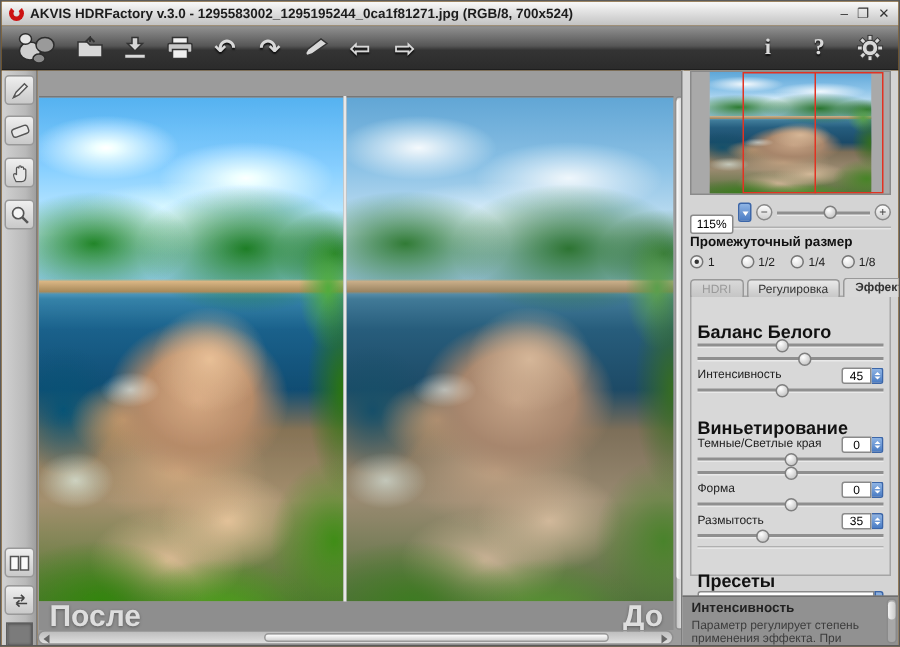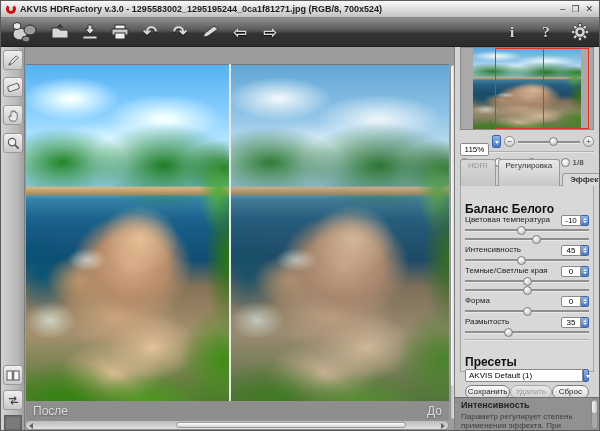--- a/index.html
+++ b/index.html
@@ -29,21 +29,21 @@
 
   
   .workspace{position:absolute;left:24px;top:46px;width:431px;bottom:0;background:#9c9c9c;}
   .half{position:absolute;top:17px;height:337px;overflow:hidden;border-top:1px solid #777;}
   .half-left{left:1px;width:203px;}
   .half-right{left:206px;width:218px;}
   .half-left .scene{filter:saturate(1.18) brightness(1.04) contrast(1.04);}
   .half-right .scene{filter:saturate(.95);}
   .divider{position:absolute;left:204px;top:17px;width:2px;height:356px;background:#e8e8e8;}
   .labelbar{position:absolute;left:1px;top:354px;width:423px;height:19px;background:#8e8e8e;display:flex;align-items:center;justify-content:space-between;padding:0 7px;}
-  .biglabel{font-size:12px;font-weight:normal;color:#dedede;text-shadow:0 1px 2px #5a5a5a;line-height:1;}
+  .biglabel{font-size:20px;font-weight:bold;color:#dedede;text-shadow:0 1px 2px #5a5a5a;line-height:1;}
   .hscroll{position:absolute;left:0;top:373px;width:424px;height:10px;background:linear-gradient(180deg,#bdbdbd,#dfdfdf);border:1px solid #8f8f8f;border-radius:5px;}
   .hthumb{position:absolute;left:150px;top:1px;width:230px;height:6px;border-radius:4px;background:linear-gradient(180deg,#ffffff,#d2d2d2);border:1px solid #9a9a9a;}
   .harrow{position:absolute;top:2px;width:0;height:0;border-top:3px solid transparent;border-bottom:3px solid transparent;}
   .harrow.l{left:3px;border-right:4px solid #666;}
   .harrow.r{right:3px;border-left:4px solid #666;}
   .vscroll{position:absolute;left:425px;top:17px;width:6px;height:356px;background:linear-gradient(90deg,#c6c6c6,#e2e2e2);border:1px solid #909090;border-radius:3px;}
   .vthumb{position:absolute;left:0;right:0;top:1px;height:320px;border-radius:3px;background:linear-gradient(90deg,#fdfdfd,#cfcfcf);}
 
   
   .scene{position:absolute;inset:0;background:
@@ -86,21 +86,21 @@
   .ztrack::before{content:"";position:absolute;left:0;right:0;top:5px;height:2px;background:#8f8f8f;box-shadow:0 1px 0 #e9e9e9;}
   .handle{position:absolute;top:1px;width:9px;height:9px;margin-left:-4px;border-radius:50%;background:radial-gradient(circle at 35% 30%,#ffffff,#b8b8b8);border:1px solid #7f7f7f;}
   .panelhr{border:none;border-top:1px solid #b0b0b0;border-bottom:1px solid #e6e6e6;margin:3px 0;}
   .sizetitle{font-size:9px;font-weight:bold;color:#111;margin:1px 0 2px;}
   .radiorow{display:flex;height:13px;align-items:center;margin-bottom:2px;}
   .radio{flex:1;display:flex;align-items:center;gap:3px;font-size:8px;color:#222;}
   .rdot{width:9px;height:9px;border-radius:50%;background:radial-gradient(circle at 35% 30%,#fff,#d4d4d4);border:1px solid #777;position:relative;flex:0 0 auto;}
   .rdot.on::after{content:"";position:absolute;left:2px;top:2px;width:3px;height:3px;border-radius:50%;background:#333;}
 
   .tabs{display:flex;align-items:flex-end;height:15px;margin-top:1px;position:relative;}
-  .tab{font-size:8px;color:#333;border:1px solid #999;border-bottom:none;border-radius:3px 3px 0 0;background:linear-gradient(180deg,#e9e9e9,#c7c7c7);padding:2px 7px 16px;margin-right:2px;line-height:1;}
+  .tab{font-size:8px;color:#333;border:1px solid #999;border-bottom:none;border-radius:3px 3px 0 0;background:linear-gradient(180deg,#e9e9e9,#c7c7c7);padding:2px 7px 1px;margin-right:2px;line-height:1;}
   .tab.disabled{color:#9a9a9a;background:linear-gradient(180deg,#d9d9d9,#c5c5c5);}
   .tab.active{background:#d9d9d9;font-weight:bold;padding-bottom:2px;position:relative;z-index:2;}
 
   .groupbox{border:1px solid #a5a5a5;background:#d8d8d8;margin-top:-1px;padding:2px 4px 3px;height:187px;}
   .sectitle{font-size:12px;font-weight:bold;color:#111;height:10px;line-height:10px;margin-top:16px;}
   .prow{display:flex;align-items:center;height:12px;}
   .plabel{font-size:8px;color:#222;flex:1;line-height:1;}
   .pval{display:flex;align-items:center;}
   .pval input{width:20px;height:11px;font-size:8px;text-align:center;border:1px solid #8a8a8a;border-radius:2px 0 0 2px;background:#fff;padding:0;}
   .spin{width:8px;height:11px;border-radius:0 2px 2px 0;background:linear-gradient(180deg,#8fb4e4,#4a7cc4);border:1px solid #3c66a8;border-left:none;position:relative;}
@@ -286,20 +286,21 @@
       <input class="zoominput" readonly="" value="115%" style="">
       <span class="ddbtn"></span>
       <span class="roundbtn">−</span>
       <span class="ztrack">
           <span class="handle" style="left: 57%;"></span>
         </span>
       <span class="roundbtn">+</span>
     </div>
 
     <hr class="panelhr">
+    <div class="sizetitle">Промежуточный размер</div>
     <div class="radiorow">
       <span class="radio">
           <span class="rdot on"></span>
           <span>1</span>
         </span>
       <span class="radio">
           <span class="rdot"></span>
           <span>1/2</span>
         </span>
       <span class="radio">
@@ -314,45 +315,39 @@
 
     <div class="tabs">
       <span class="tab disabled">HDRI</span>
       <span class="tab">Регулировка</span>
       <span class="tab active">Эффекты</span>
 
     </div>
 
     <div class="groupbox">
       <div class="sectitle">Баланс Белого</div>
-      <div class="prow">
-        <span class="plabel">Цветовая температура</span>
-        <span class="pval">
-            <input readonly="" value="-10" style="">
-            <span class="spin"></span>
-          </span>
-      </div>
       <div class="ptrack">
           <span class="handle" style="left: 45%;"></span>
         </div>
       <div class="ptrack">
           <span class="handle" style="left: 57%;"></span>
         </div>
 
       <div class="prow">
         <span class="plabel">Интенсивность</span>
         <span class="pval">
             <input readonly="" value="45" style="">
             <span class="spin"></span>
           </span>
       </div>
       <div class="ptrack">
           <span class="handle" style="left: 45%;"></span>
         </div>
 
+      <div class="sectitle">Виньетирование</div>
       <div class="prow">
         <span class="plabel">Темные/Светлые края</span>
         <span class="pval">
             <input readonly="" value="0" style="">
             <span class="spin"></span>
           </span>
       </div>
       <div class="ptrack">
           <span class="handle" style="left: 50%;"></span>
         </div>

